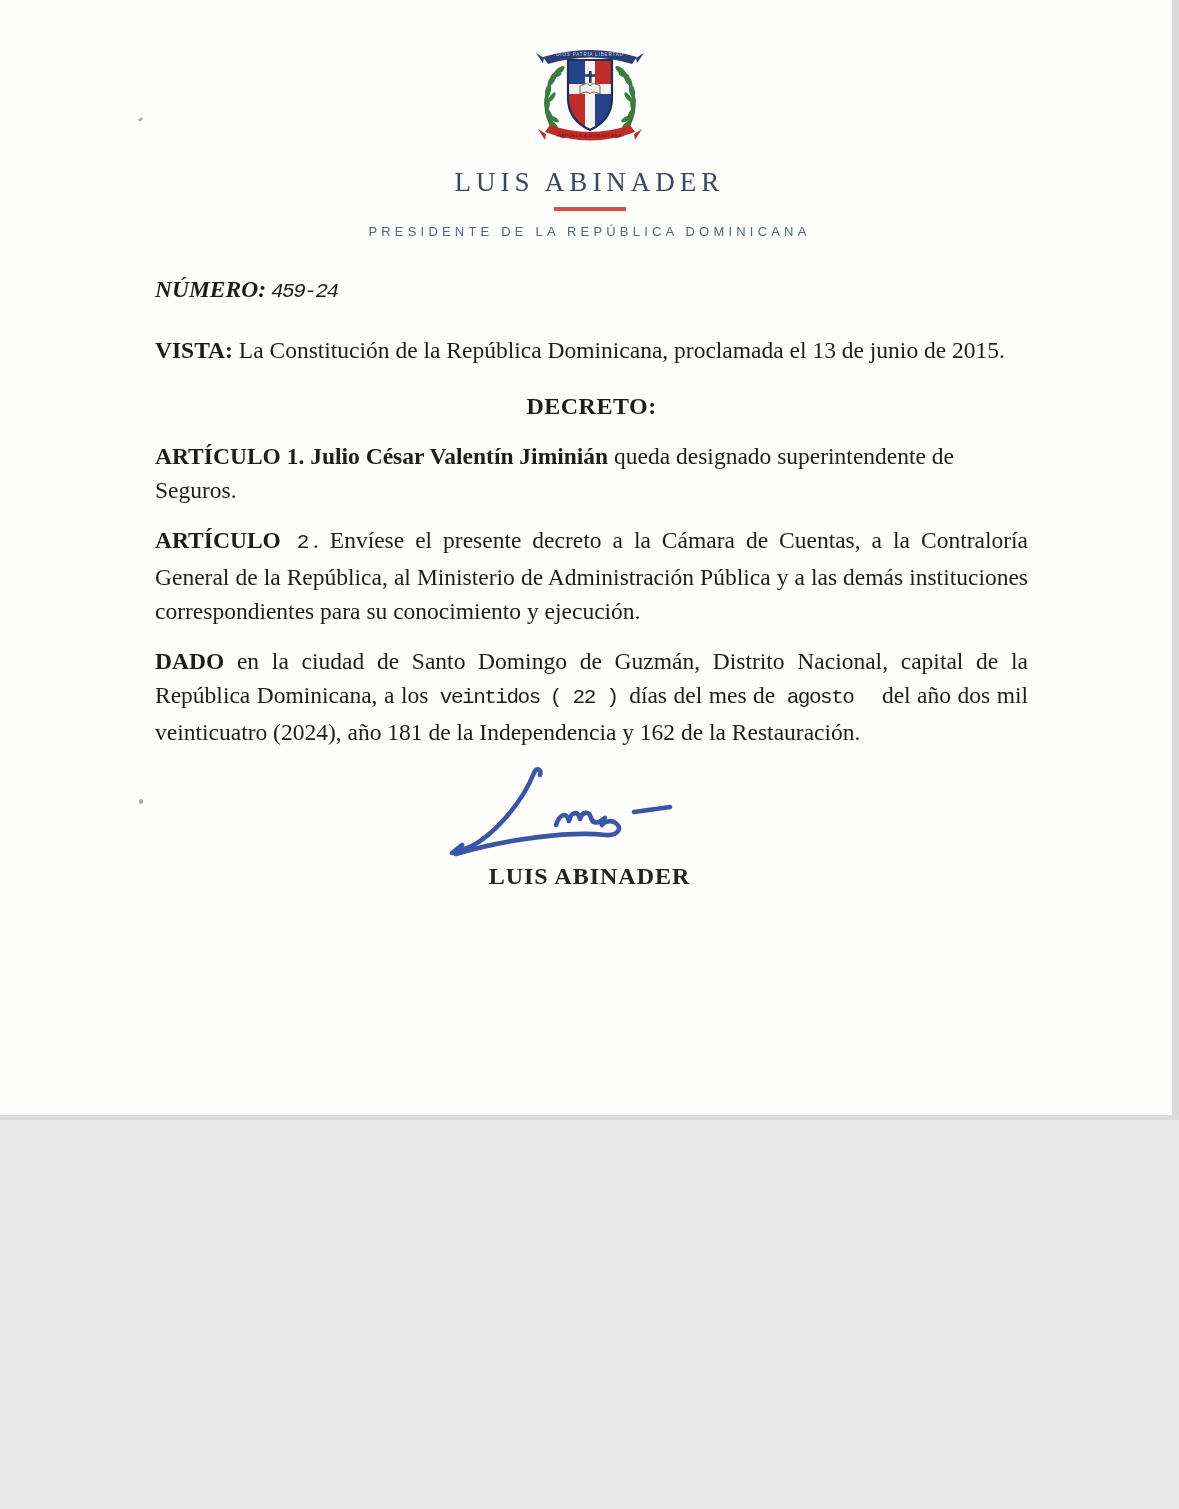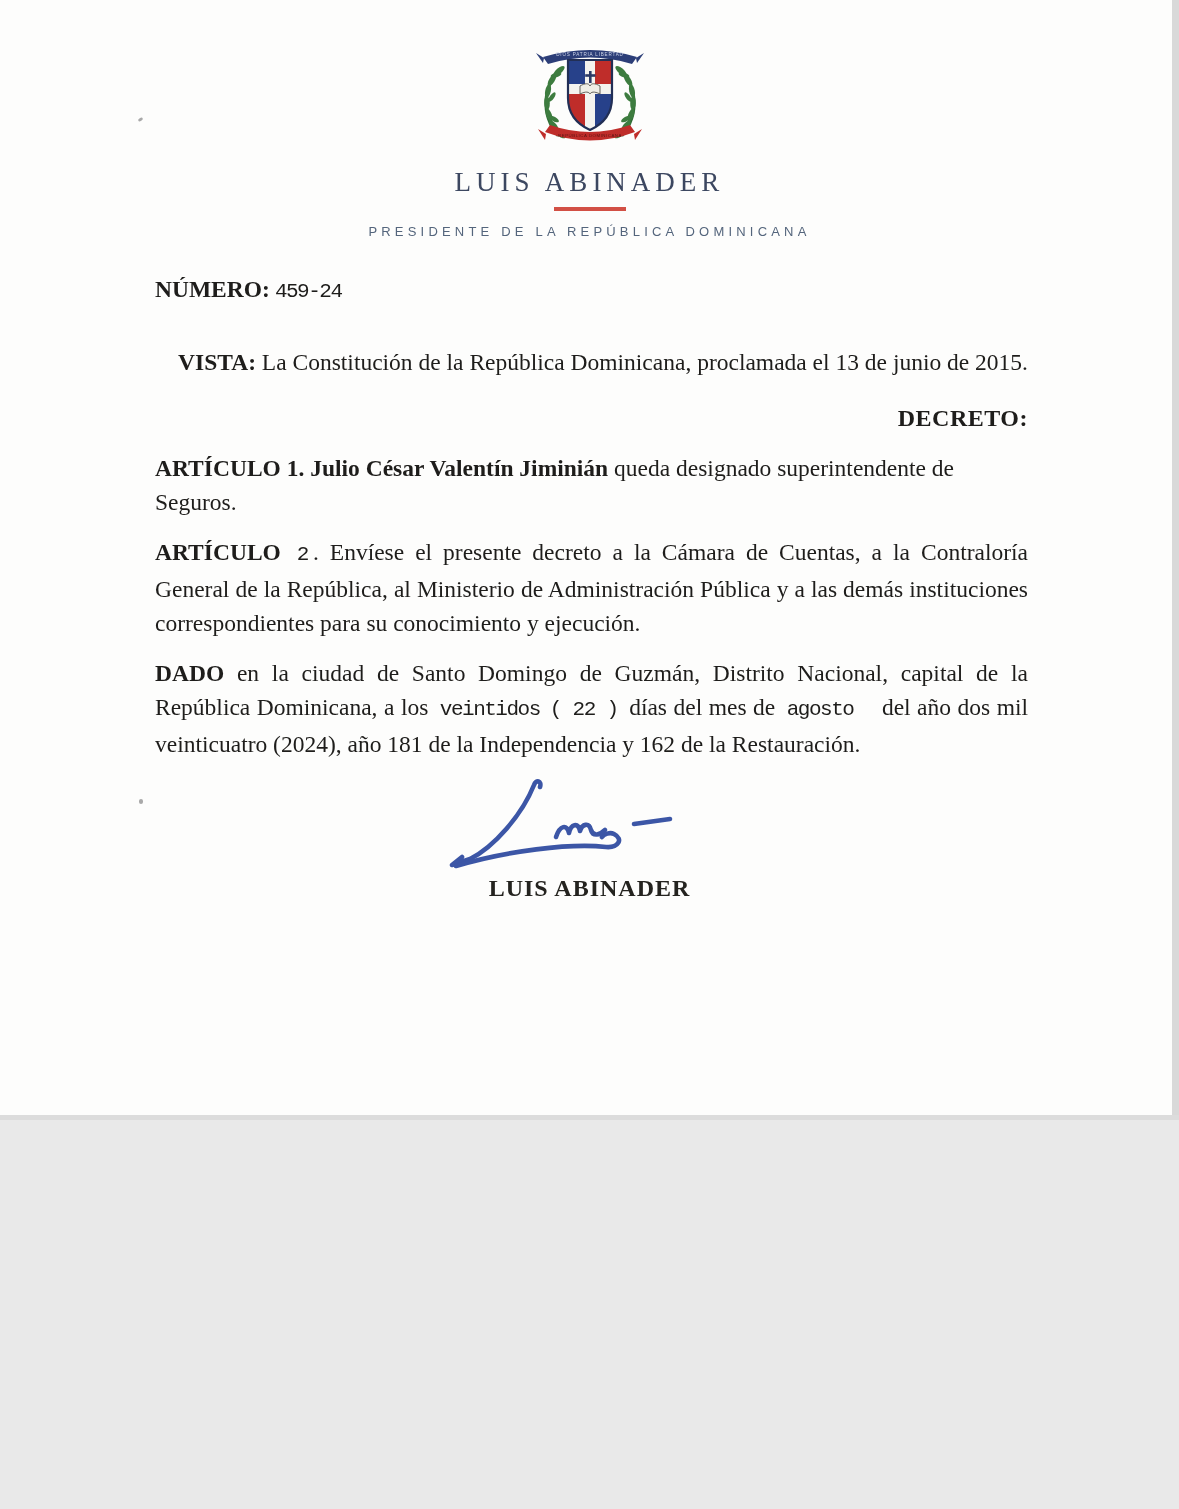--- a/index.html
+++ b/index.html
@@ -31,27 +31,27 @@
     text-align:center;
     font-family:Liberation Sans, sans-serif;
     font-size:13px;
     letter-spacing:4.2px;
     color:#54657c;
     line-height:16px;
   }
 
   .content{padding:0 151px 0 155px;font-size:23.5px;line-height:34px;}
   .content p{margin:16px 0 0;}
-  p.numero{margin-top:32px;}
-  p.vista1{margin-top:36px;text-align:right;}
+  p.numero{margin-top:32px;font-style:italic;}
+  p.vista1{margin-top:24px;}
   .just{text-align:justify;}
   .b{font-weight:bold;}
   .decree-heading{
     margin:22px 0 0;
-    text-align:right;
+    text-align:center;
     font-size:24px;font-weight:bold;
     letter-spacing:0.5px;
   }
   p.article1{margin-top:16px;}
   .typed{
     font-family:"Liberation Mono",monospace;
     font-size:21px;
     letter-spacing:-1.5px;
     margin:0 5px;
     white-space:nowrap;

